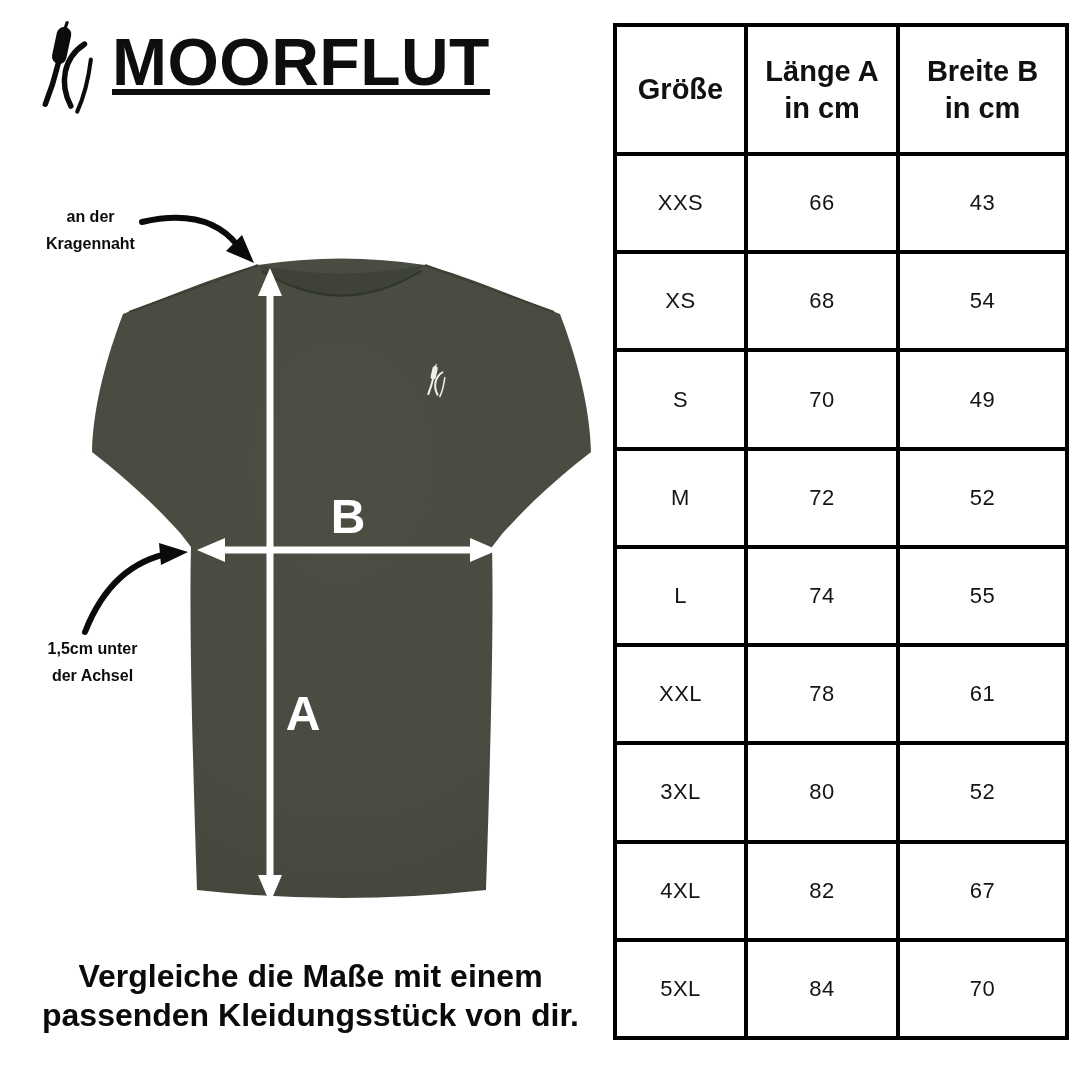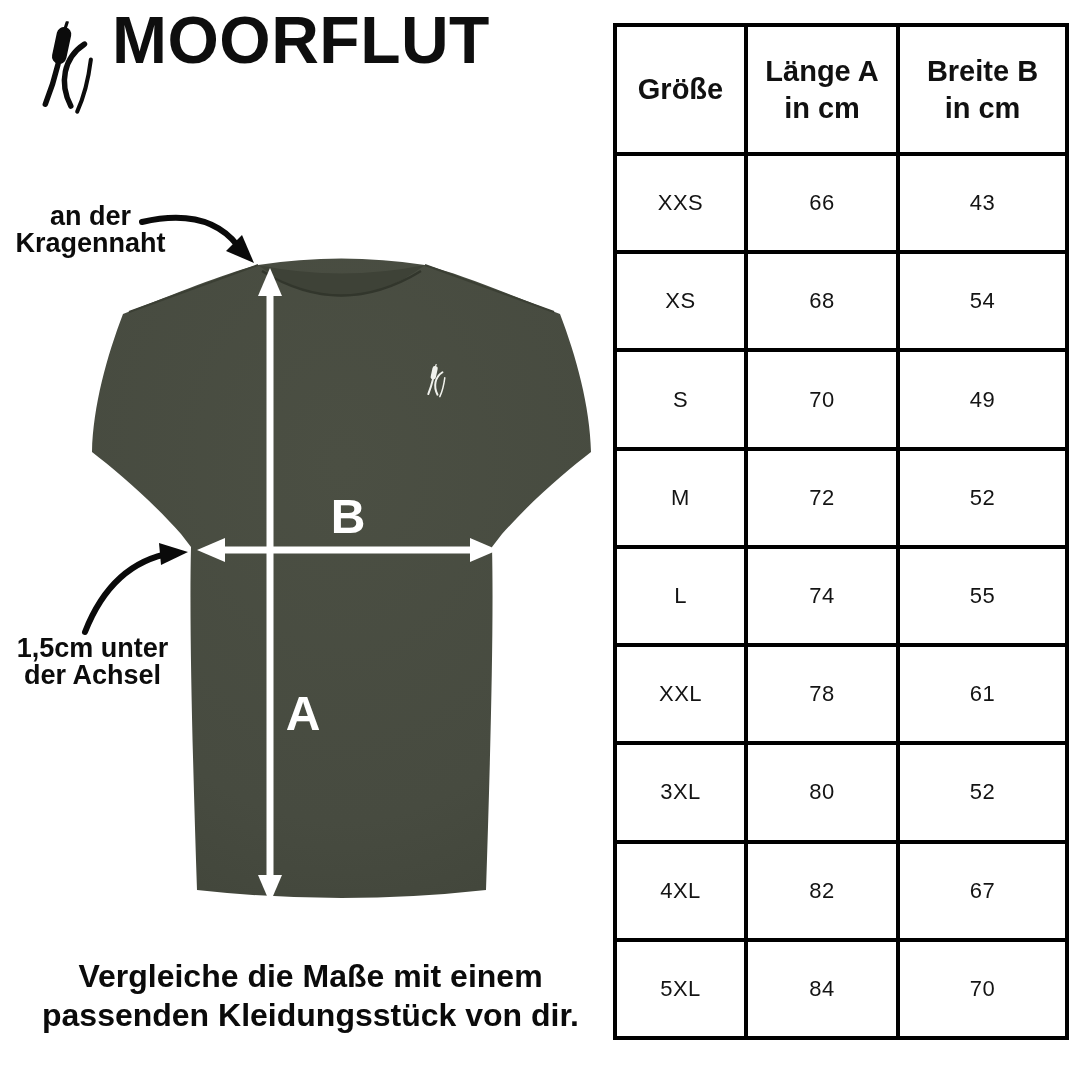--- a/index.html
+++ b/index.html
@@ -5,30 +5,30 @@
   html,body{margin:0;padding:0;}
   body{
     width:1080px;height:1080px;position:relative;overflow:hidden;
     background:#ffffff;
     font-family:"Liberation Sans","DejaVu Sans",sans-serif;
     color:#0d0d0d;
   }
   .pre{white-space:pre-line;}
 
   
-  .logo{position:absolute;left:28px;top:16px;display:flex;}
+  .logo{position:absolute;left:28px;top:16px;display:flex;align-items:center;text-decoration:underline;}
   .logo-icon{width:82px;height:120px;flex:0 0 auto;color:#0c0c0c;}
   .logo-word{
     font-size:66px;font-weight:700;letter-spacing:0.5px;color:#0e0e0e;
     margin-left:2px;transform:translateY(-14px);
   }
 
   
   .note{
-    position:absolute;font-weight:700;font-size:27px;line-height:27px;
+    position:absolute;font-weight:700;font-size:16px;line-height:27px;
     text-align:center;color:#0c0c0c;
   }
   .note-collar{left:8px;top:203px;width:165px;}
   .note-armpit{left:10px;top:635px;width:165px;}
 
   
   .shirt-svg{position:absolute;left:85px;top:248px;width:510px;height:660px;}
   .overlay-svg{position:absolute;left:0;top:0;width:1080px;height:1080px;pointer-events:none;}
 
   

